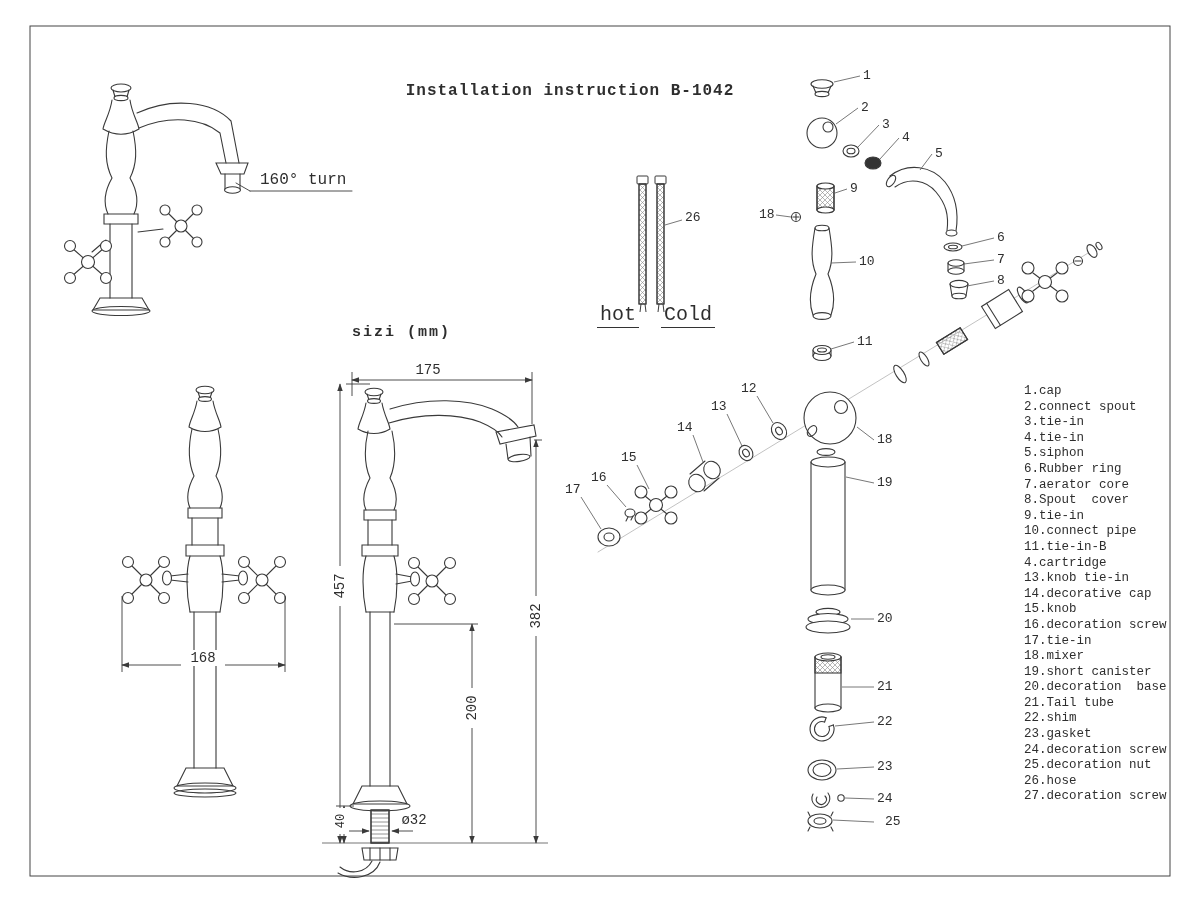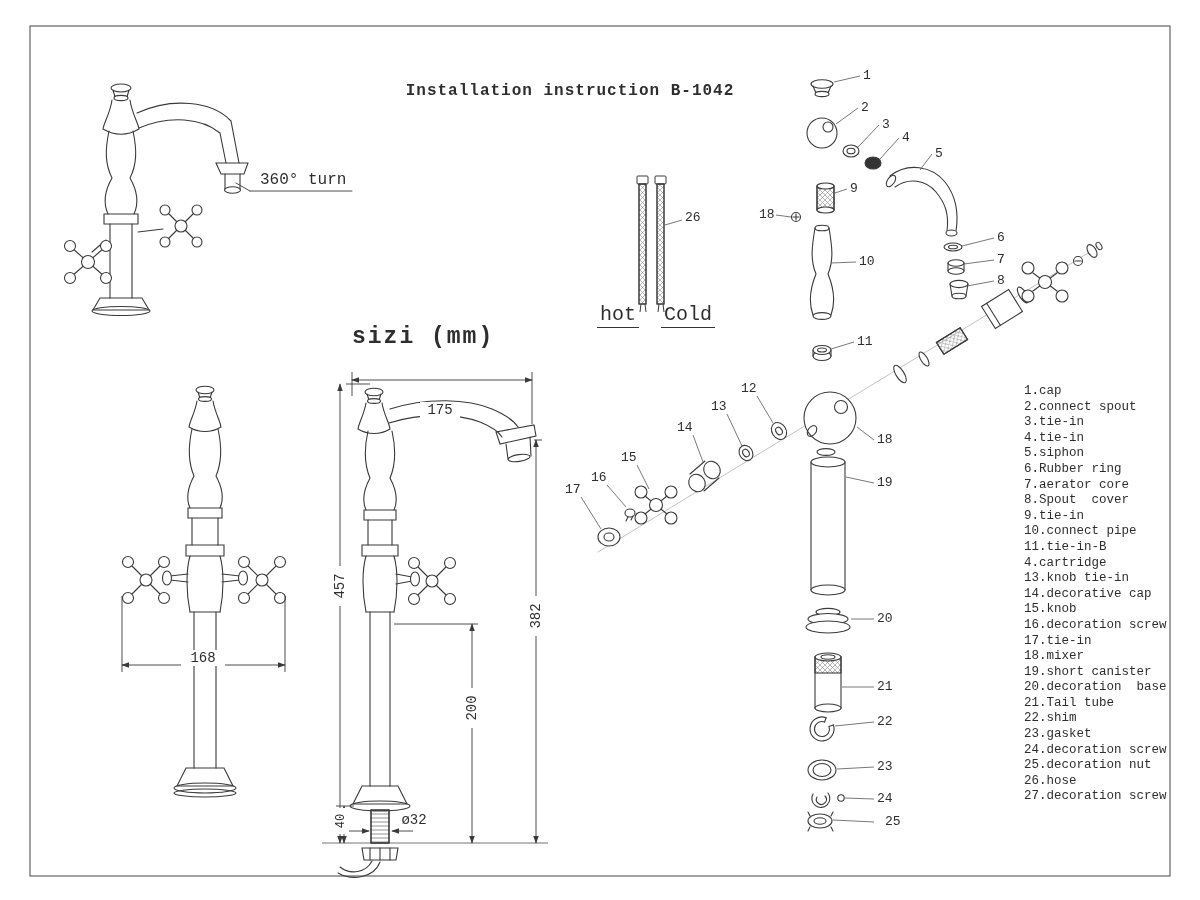--- a/index.html
+++ b/index.html
@@ -2,21 +2,21 @@
 <html><head>
 <meta charset="utf-8">
 <style>
   html,body{margin:0;padding:0;background:#fff;}
   .stage{position:relative;width:1200px;height:900px;background:#fff;overflow:hidden;
          font-family:"Liberation Mono","DejaVu Sans Mono",monospace;color:#2e2e2e;}
   .stage > svg{position:absolute;left:0;top:0;}
   .layer{position:absolute;left:0;top:0;width:1200px;height:900px;pointer-events:none;}
   .label{position:absolute;white-space:pre;}
   .title{font-size:16px;letter-spacing:1px;font-weight:bold;}
-  .sizelbl{font-size:23px;letter-spacing:2px;font-weight:bold;}
+  .sizelbl{font-size:15px;letter-spacing:2px;font-weight:bold;}
   .turnlbl{font-size:16px;}
   .hotcold{font-size:20px;border-bottom:1.4px solid #333;padding:0 3px 1px;}
   .dimtxt{font-size:14px;background:#fff;text-align:center;line-height:16px;}
   .vert{transform:rotate(-90deg);}
   .parts-list{position:absolute;}
   .part-line{font-size:12.5px;line-height:15.6px;white-space:pre;margin-left:36px;}
   .callout{position:absolute;font-size:13px;line-height:15px;background:#fff;padding:0 1px;}
 </style>
 </head>
 <body>
@@ -329,26 +329,26 @@
         <line x1="874" y1="767" x2="837" y2="769"></line>
         <line x1="874" y1="799" x2="845" y2="798"></line>
         <line x1="874" y1="822" x2="833" y2="820"></line>
         <line x1="682" y1="220" x2="665" y2="225"></line>
         <line x1="776" y1="215" x2="791" y2="217"></line>
       </g>
   </svg>
 
   <div class="layer">
     <div class="label title" style="left:330px;top:82px;width:480px;text-align:center;">Installation instruction B-1042</div>
-    <div class="label turnlbl" style="left:260px;top:171px;">360° turn</div>
+    <div class="label turnlbl" style="left:260px;top:171px;">160° turn</div>
     <div class="label sizelbl" style="left:352px;top:324px;">sizi (mm)</div>
     <div class="label hotcold" style="left:597px;top:303px;">hot</div>
     <div class="label hotcold" style="left:661px;top:303px;">Cold</div>
 
-    <div class="label dimtxt" style="left:420px;top:362px;width:40px;margin-top:40px;">175</div>
+    <div class="label dimtxt" style="left:408px;top:362px;width:40px;">175</div>
     <div class="label dimtxt" style="left:181px;top:650px;width:44px;">168</div>
     <div class="label dimtxt vert" style="left:320px;top:578px;width:40px;">457</div>
     <div class="label dimtxt vert" style="left:516px;top:608px;width:40px;">382</div>
     <div class="label dimtxt vert" style="left:452px;top:700px;width:40px;">200</div>
     <div class="label dimtxt vert" style="left:328px;top:813px;width:26px;font-size:12px;">40</div>
     <div class="label dimtxt" style="left:392px;top:812px;width:44px;">ø32</div>
 
     <div class="parts-list" style="left:988px;top:384px;">
         <div class="part-line">1.cap</div>
         <div class="part-line">2.connect spout</div>

